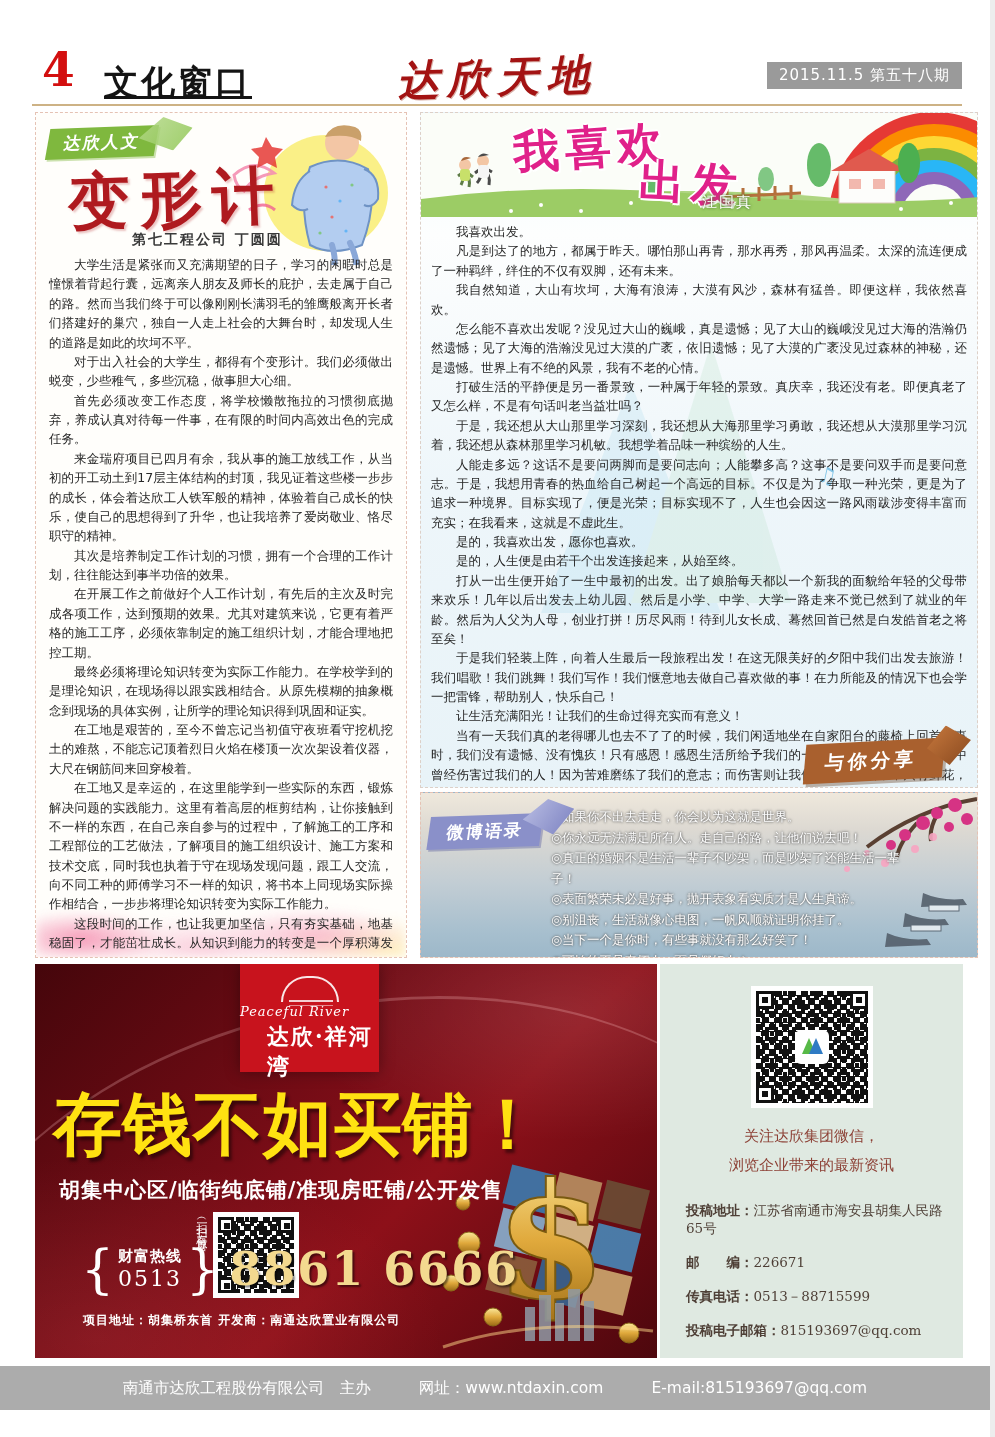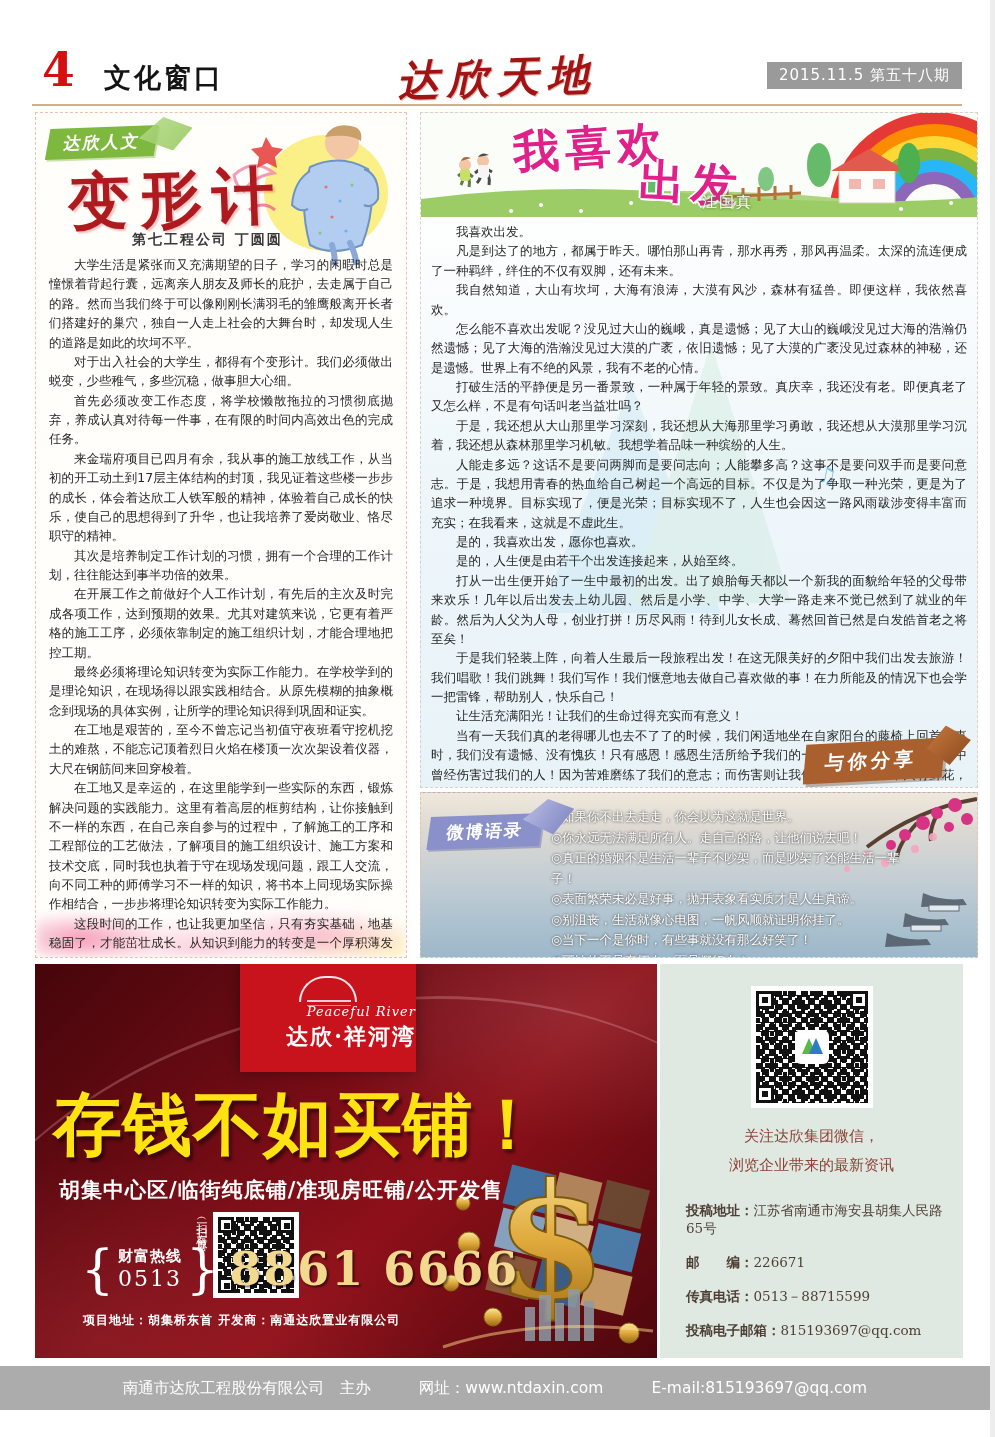--- a/index.html
+++ b/index.html
@@ -7,21 +7,21 @@
   .page {
     position:relative; width:995px; height:1437px; background:#ffffff;
     font-family:"DejaVu Sans","Liberation Sans",sans-serif; overflow:hidden;
     border-right:5px solid #ededed;
   }
   
   .header { position:absolute; left:32px; top:44px; width:930px; height:62px;
     border-bottom:2px solid #cdb285; }
   .pagenum { position:absolute; left:10px; top:2px; font-family:"DejaVu Serif","Liberation Serif",serif;
     font-size:47px; font-weight:bold; color:#d30f0f; line-height:1; }
-  .section-title { position:absolute; left:72px; top:16px; font-size:27px; font-weight:bold; color:#141414; letter-spacing:3px; }
+  .section-title { position:absolute; left:72px; top:16px; font-size:34px; font-weight:bold; color:#141414; letter-spacing:3px;text-decoration:underline; }
   .masthead { position:absolute; left:50%; top:6px; transform:translateX(-50%) rotate(-2deg);
     font-family:"DejaVu Serif","Liberation Serif",serif; font-style:italic; font-weight:bold;
     font-size:42px; color:#a31313; letter-spacing:8px; text-shadow:1px 1px 0 #d9b1a9; }
   .issue-box { position:absolute; right:0; top:18px; background:#9a9a9a; color:#fff;
     font-size:15px; padding:4px 12px; letter-spacing:1px; }
 
   
   .left-article { position:absolute; left:35px; top:112px; width:372px; height:846px;
     border:1px dashed #e5c2b4; background:#fffefb; overflow:hidden; }
   .tag-green { position:absolute; left:12px; top:14px; z-index:3; background:#7fb83e; color:#fff;
@@ -84,29 +84,29 @@
   .pagoda { position:absolute; right:4px; bottom:2px; z-index:1; opacity:.9; }
 
   
   .ad { position:absolute; left:35px; top:964px; width:622px; height:394px; overflow:hidden;
     background:
       radial-gradient(ellipse 420px 200px at 85% 12%, rgba(255,255,255,.10), transparent 65%),
       radial-gradient(ellipse 500px 260px at 10% 95%, rgba(255,120,120,.12), transparent 70%),
       linear-gradient(135deg,#45060b 0%,#7c0d17 45%,#8d1019 60%,#4d070d 100%); }
   .ad::before { content:""; position:absolute; left:-120px; top:40px; width:900px; height:600px;
     border-radius:50%; border-top:3px solid rgba(255,200,200,.25); transform:rotate(-12deg); }
-  .ad-logo { position:absolute; left:205px; top:0; width:176px; height:108px; background:#c8131d;
-    text-align:right; color:#fff; box-shadow:0 0 14px rgba(0,0,0,.35); }
+  .ad-logo { position:absolute; left:205px; top:0; width:139px; height:108px; background:#c8131d;
+    text-align:left; color:#fff; box-shadow:0 0 14px rgba(0,0,0,.35); }
   .ad-logo .arc { width:58px; height:26px; margin:12px auto 2px auto;
     border:2px solid rgba(255,255,255,.9); border-bottom:none; border-radius:60px 60px 0 0; position:relative; }
   .ad-logo .arc::after { content:""; position:absolute; left:6px; bottom:-4px; width:44px; height:3px;
     border-top:2px solid rgba(255,255,255,.8); border-bottom:1px solid rgba(255,255,255,.5); }
   .ad-logo .brand-en { font-family:"DejaVu Serif","Liberation Serif",serif; font-style:italic; font-size:13px; letter-spacing:1px; }
   .ad-logo .brand-cn { font-size:22px; font-weight:bold; letter-spacing:2px; margin-top:3px;
-    font-family:"DejaVu Serif","Liberation Serif",serif; }
+    font-family:"DejaVu Serif","Liberation Serif",serif;padding-left:27px; }
   .ad-headline { position:absolute; left:18px; top:126px; width:590px; z-index:3;
     font-size:69px; font-weight:900; color:#ffe211; letter-spacing:1px; line-height:1;
     text-shadow:3px 4px 3px rgba(0,0,0,.45); font-family:"DejaVu Sans","Liberation Sans",sans-serif; }
   .ad-subline { position:absolute; left:24px; top:212px; z-index:3; color:#fff; font-size:21px; font-weight:bold; letter-spacing:1px; }
   .ad-qr-wrap { position:absolute; left:158px; top:248px; z-index:3; display:flex; align-items:center; }
   .ad-qr-note { writing-mode:vertical-rl; font-size:11px; color:#fff; letter-spacing:2px; margin-right:5px; height:84px; }
   .qr { position:relative; background:#fff; padding:5px; }
   .qr .noise { width:100%; height:100%;
     background:
       conic-gradient(from 90deg,#111 25%,transparent 0 50%,#111 0 75%,transparent 0) 0 0/ 9px 9px,

